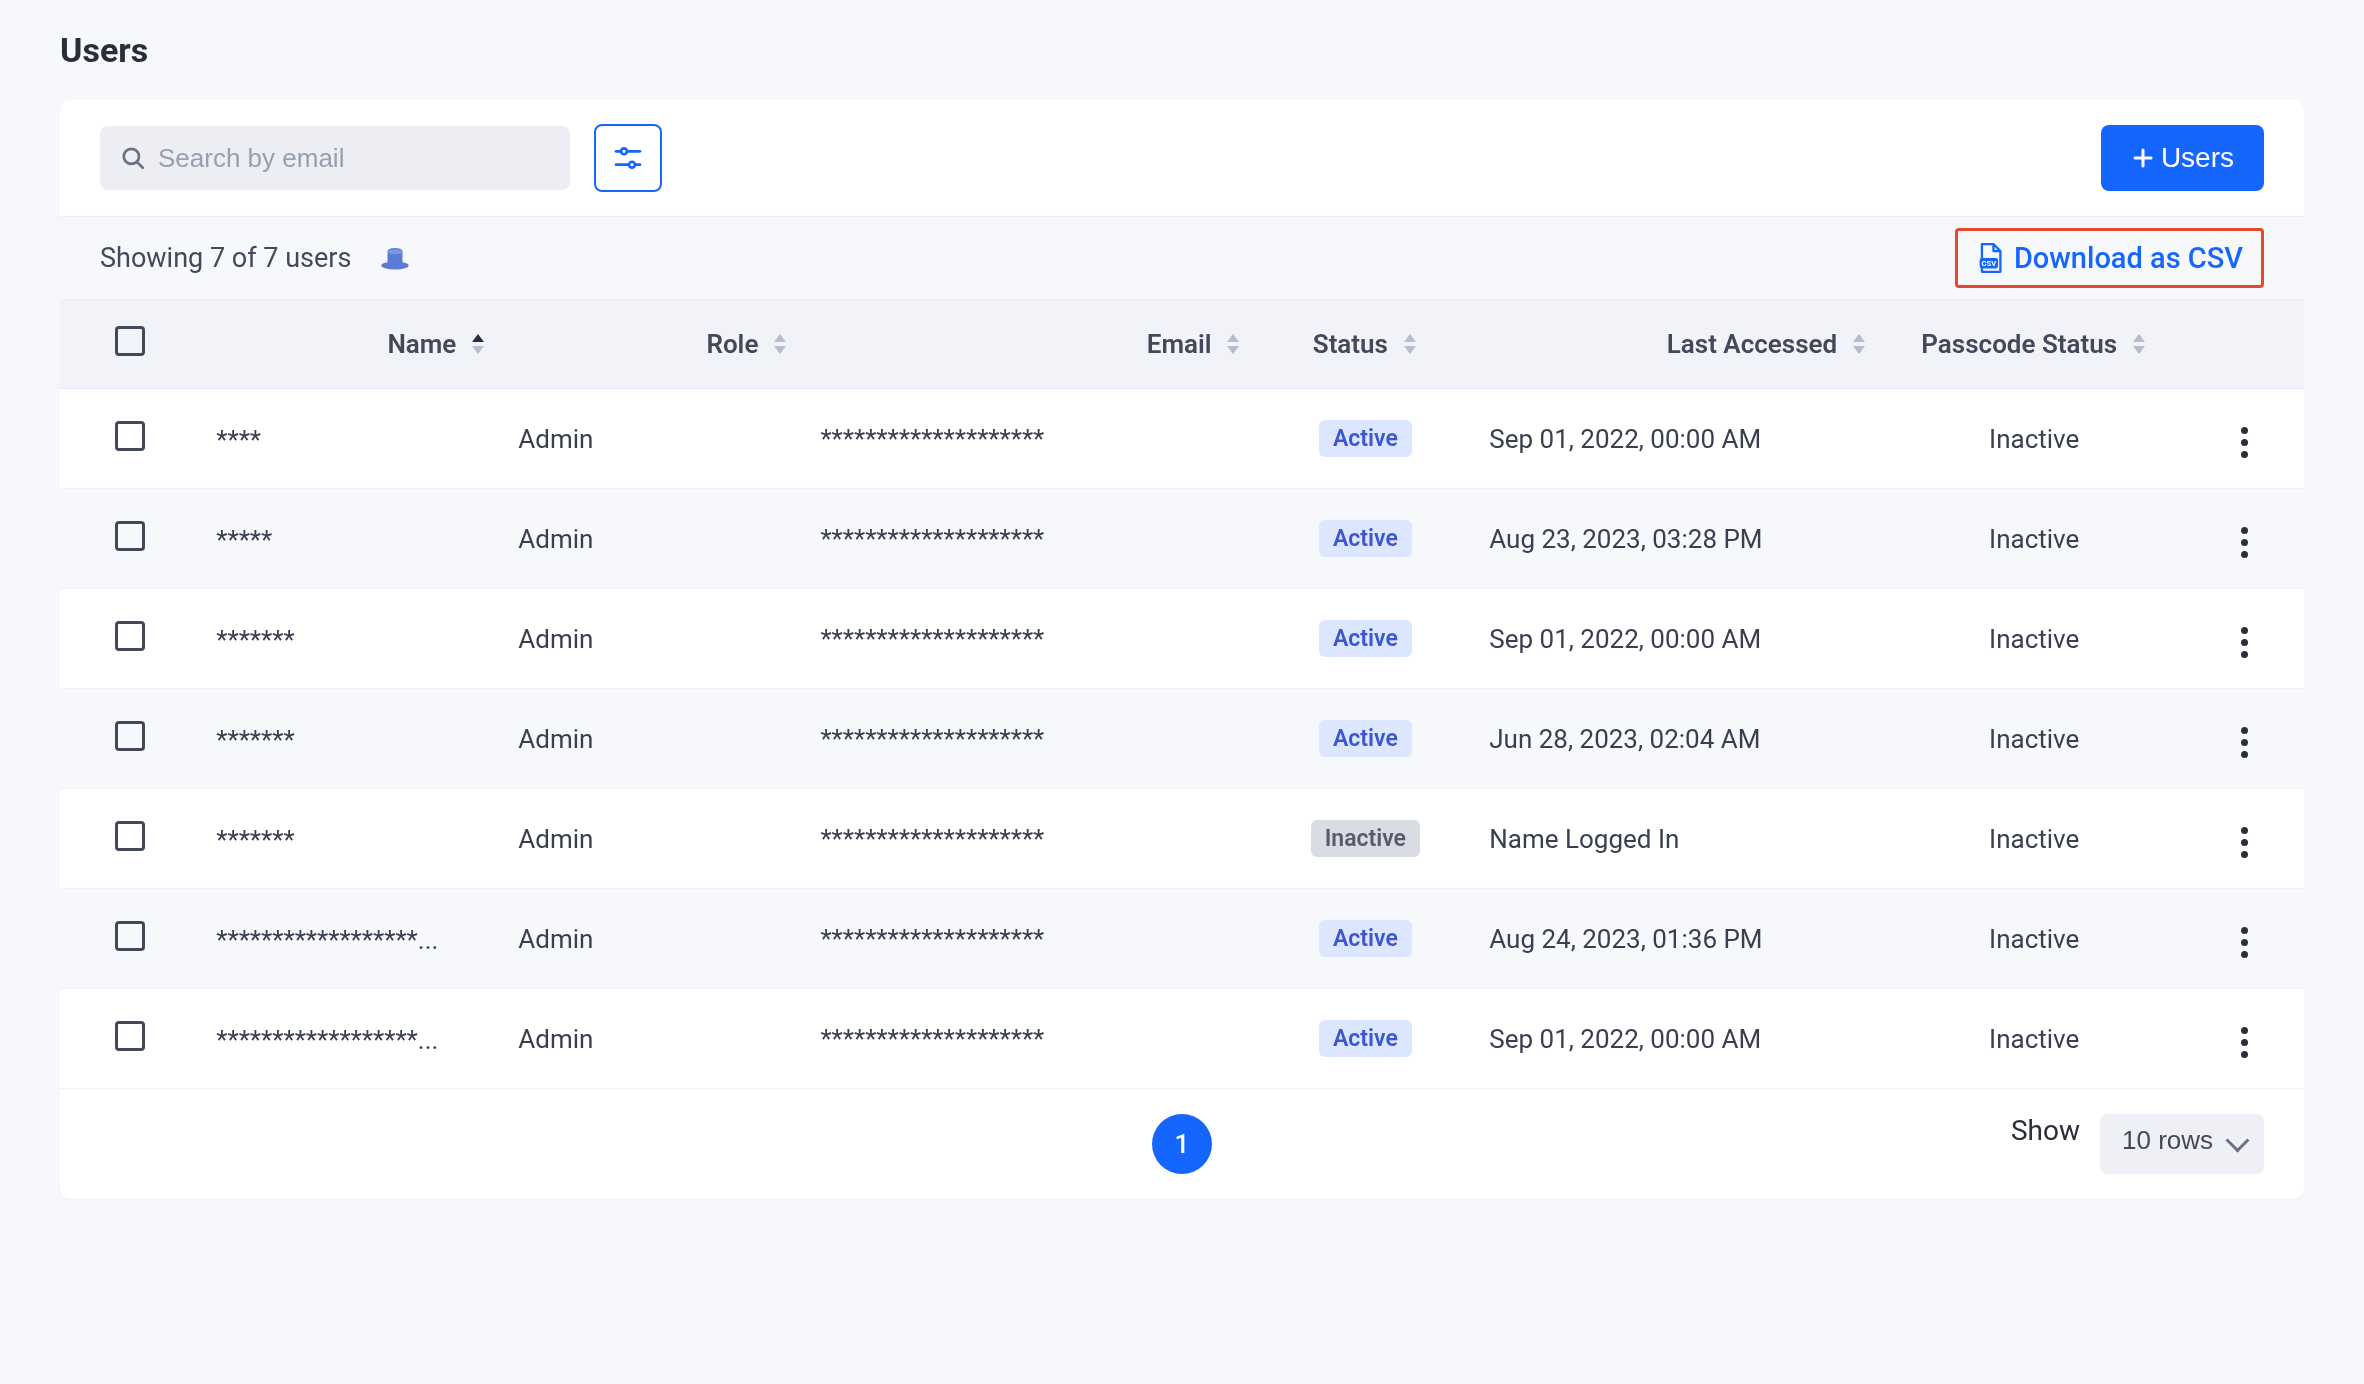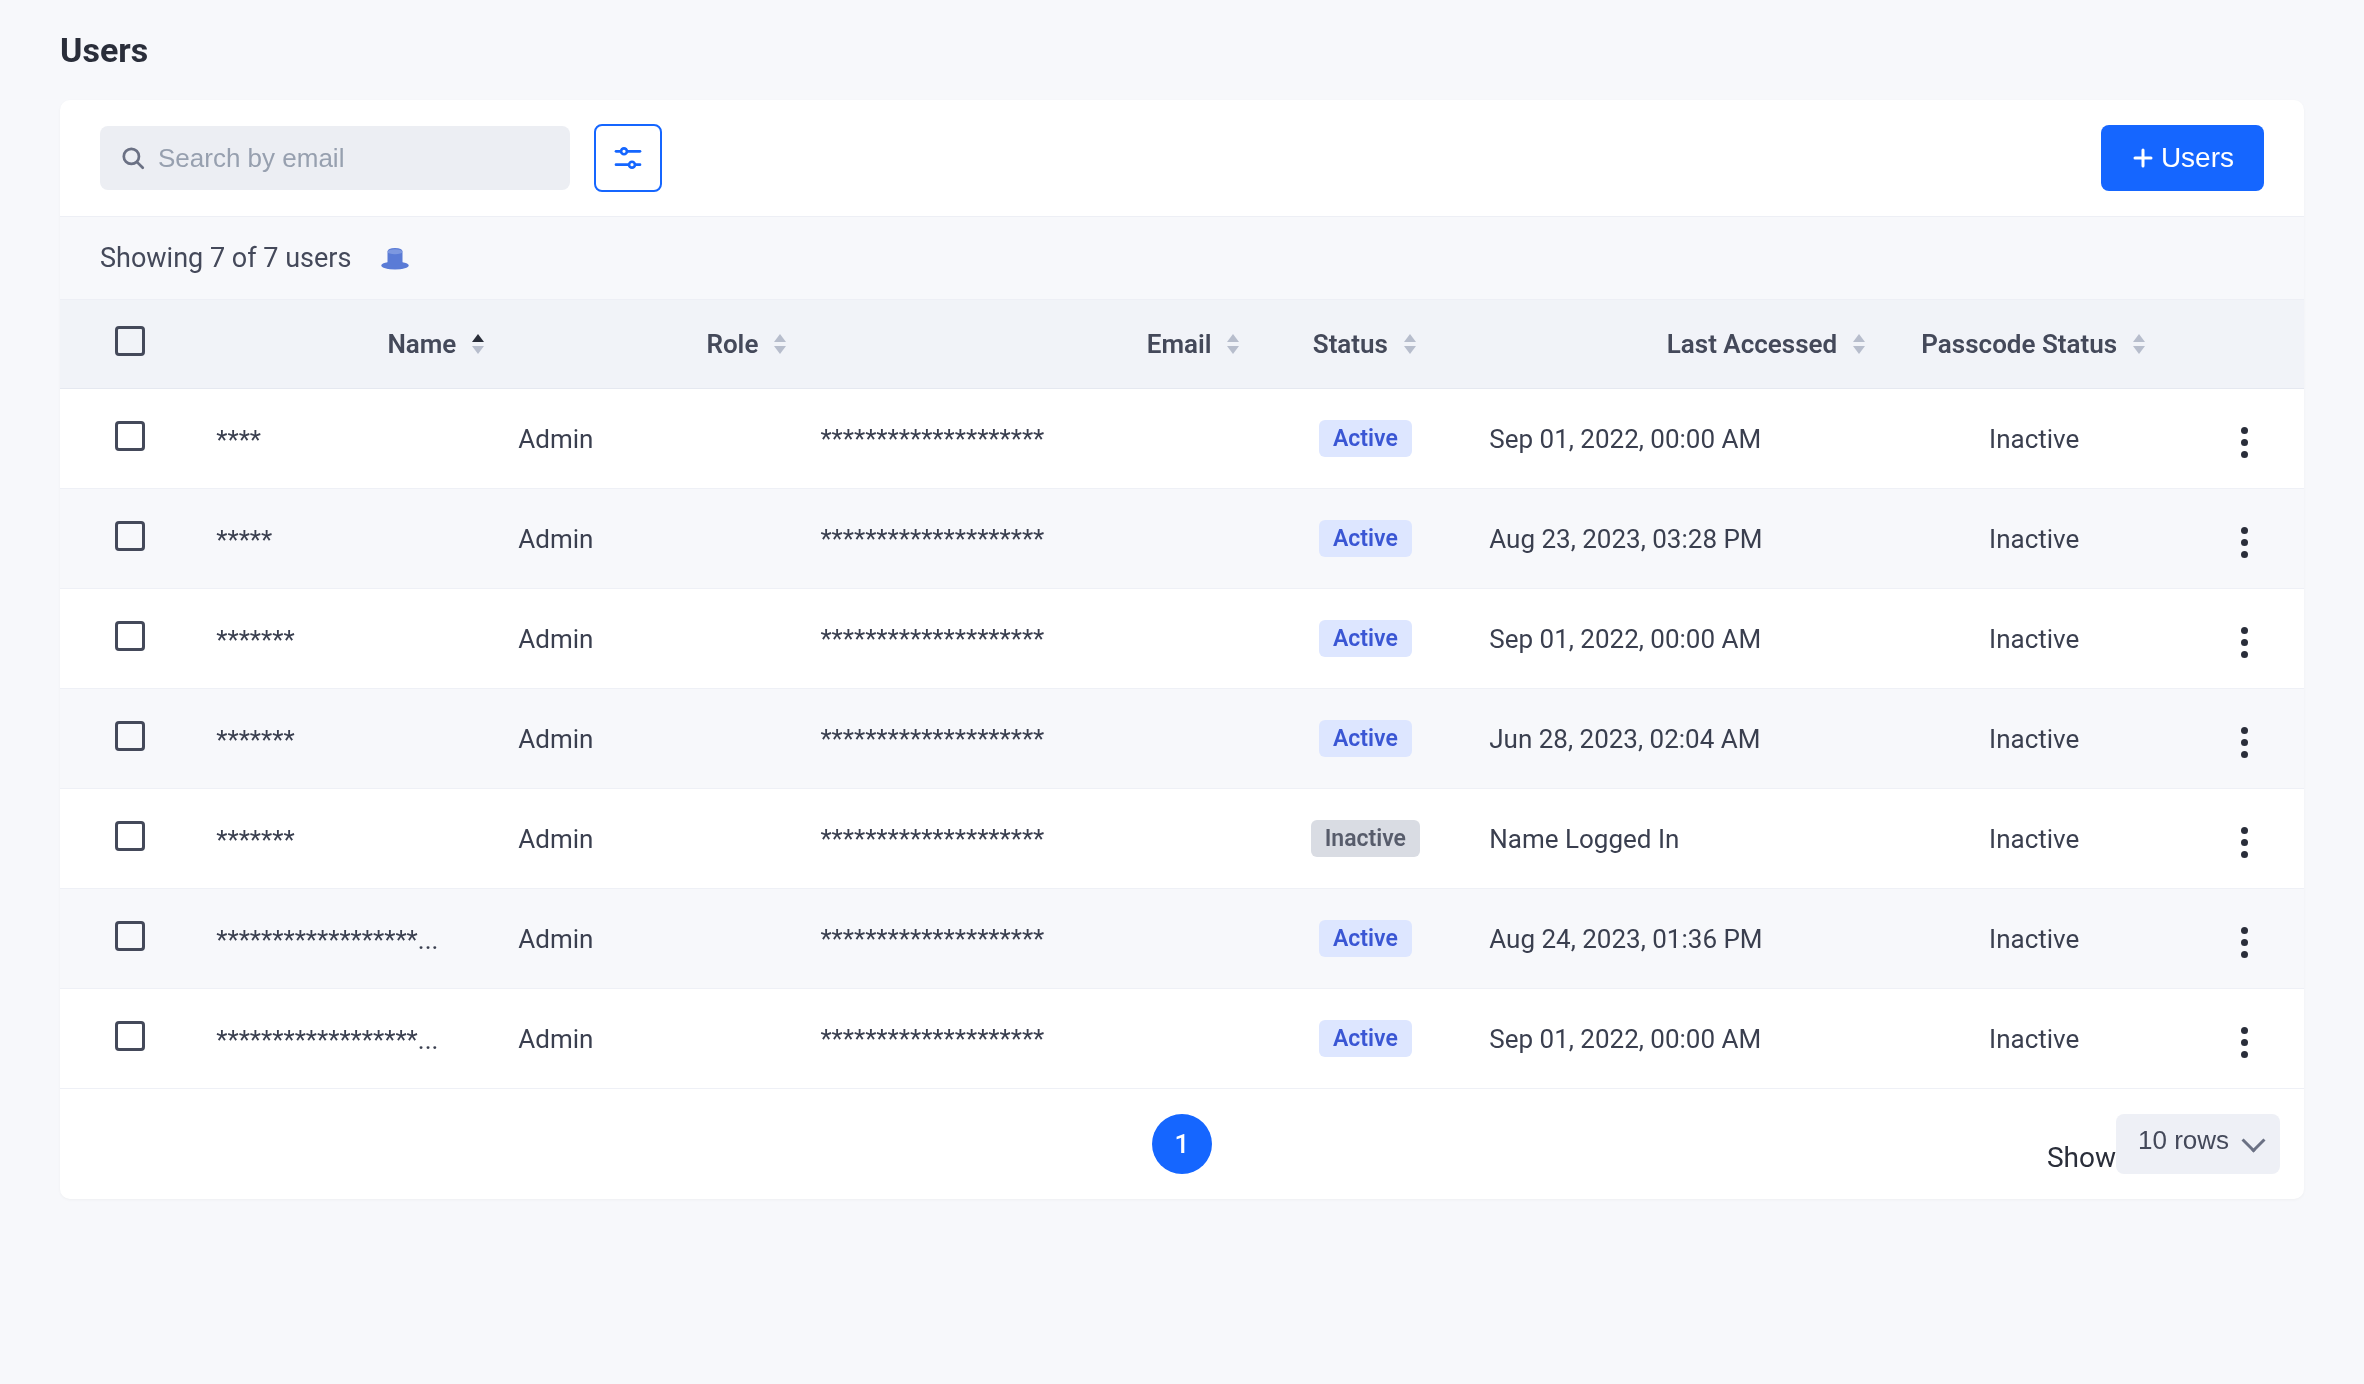--- a/index.html
+++ b/index.html
@@ -207,23 +207,24 @@
     border-radius: 50%;
     display: flex;
     align-items: center;
     justify-content: center;
     font-size: 26px;
     font-weight: 500;
     cursor: pointer;
   }
   .rows-wrap {
     position: absolute;
-    right: 24px;
-    display: flex;
-    align-items: flex-end;
+    right: 40px;
+    display: flex;
+    align-items: flex-start;
+    gap: 20px;
   }
   .show-label { font-size: 28px; color: #2a2e3a; }
   .rows-select {
     background: #eef0f6;
     border: none;
     border-radius: 8px;
     height: 60px;
     padding: 0 50px 8px 22px;
     font-size: 26px;
     color: #44495a;
@@ -292,20 +293,29 @@
 
     <div class="meta-bar">
       <span class="showing-text">Showing 7 of 7 users</span>
       <span class="hat-icon">
         <svg width="30" height="26" viewBox="0 0 24 20" fill="#5a7bd6">
             <ellipse cx="12" cy="16" rx="11" ry="3.2" fill="#5a7bd6"></ellipse>
             <path d="M6 15 L6 5 Q6 2 12 2 Q18 2 18 5 L18 15 Z" fill="#5a7bd6"></path>
             <ellipse cx="12" cy="5" rx="6" ry="2" fill="#7d98e0"></ellipse>
           </svg>
       </span>
+      <div class="csv-wrap">
+        <svg width="28" height="30" viewBox="0 0 24 26" fill="none">
+          <path d="M5 1 H15 L21 7 V25 H5 Z" fill="none" stroke="#1566ff" stroke-width="2" stroke-linejoin="round"></path>
+          <path d="M15 1 V7 H21" fill="none" stroke="#1566ff" stroke-width="2" stroke-linejoin="round"></path>
+          <rect x="3" y="13" width="16" height="9" rx="2" fill="#1566ff"></rect>
+          <text x="11" y="20" font-size="6.5" fill="#fff" text-anchor="middle" font-weight="700">CSV</text>
+        </svg>
+        <span class="csv-link">Download as CSV</span>
+      </div>
     </div>
 
     <table>
       <thead>
         <tr>
           <th class="col-check"><span class="checkbox"></span></th>
           <th class="col-name">
             <span class="th-inner">
                 <span>Name</span>
               <span class="sort-icon">

